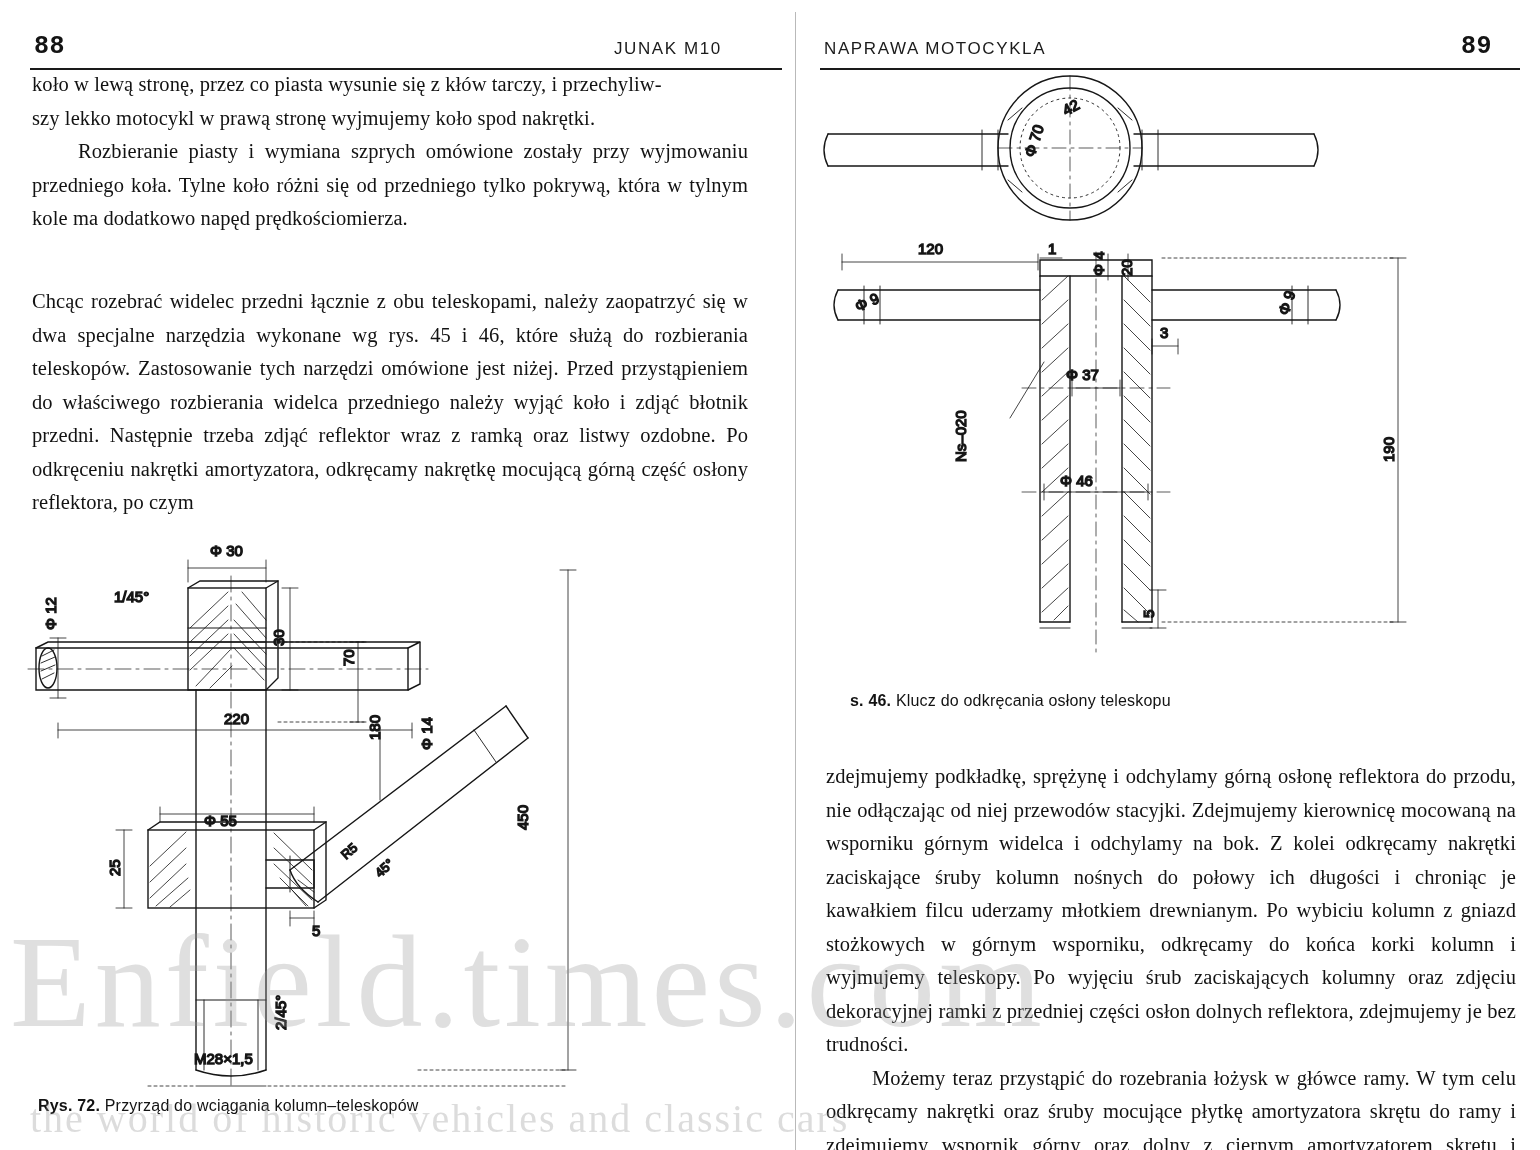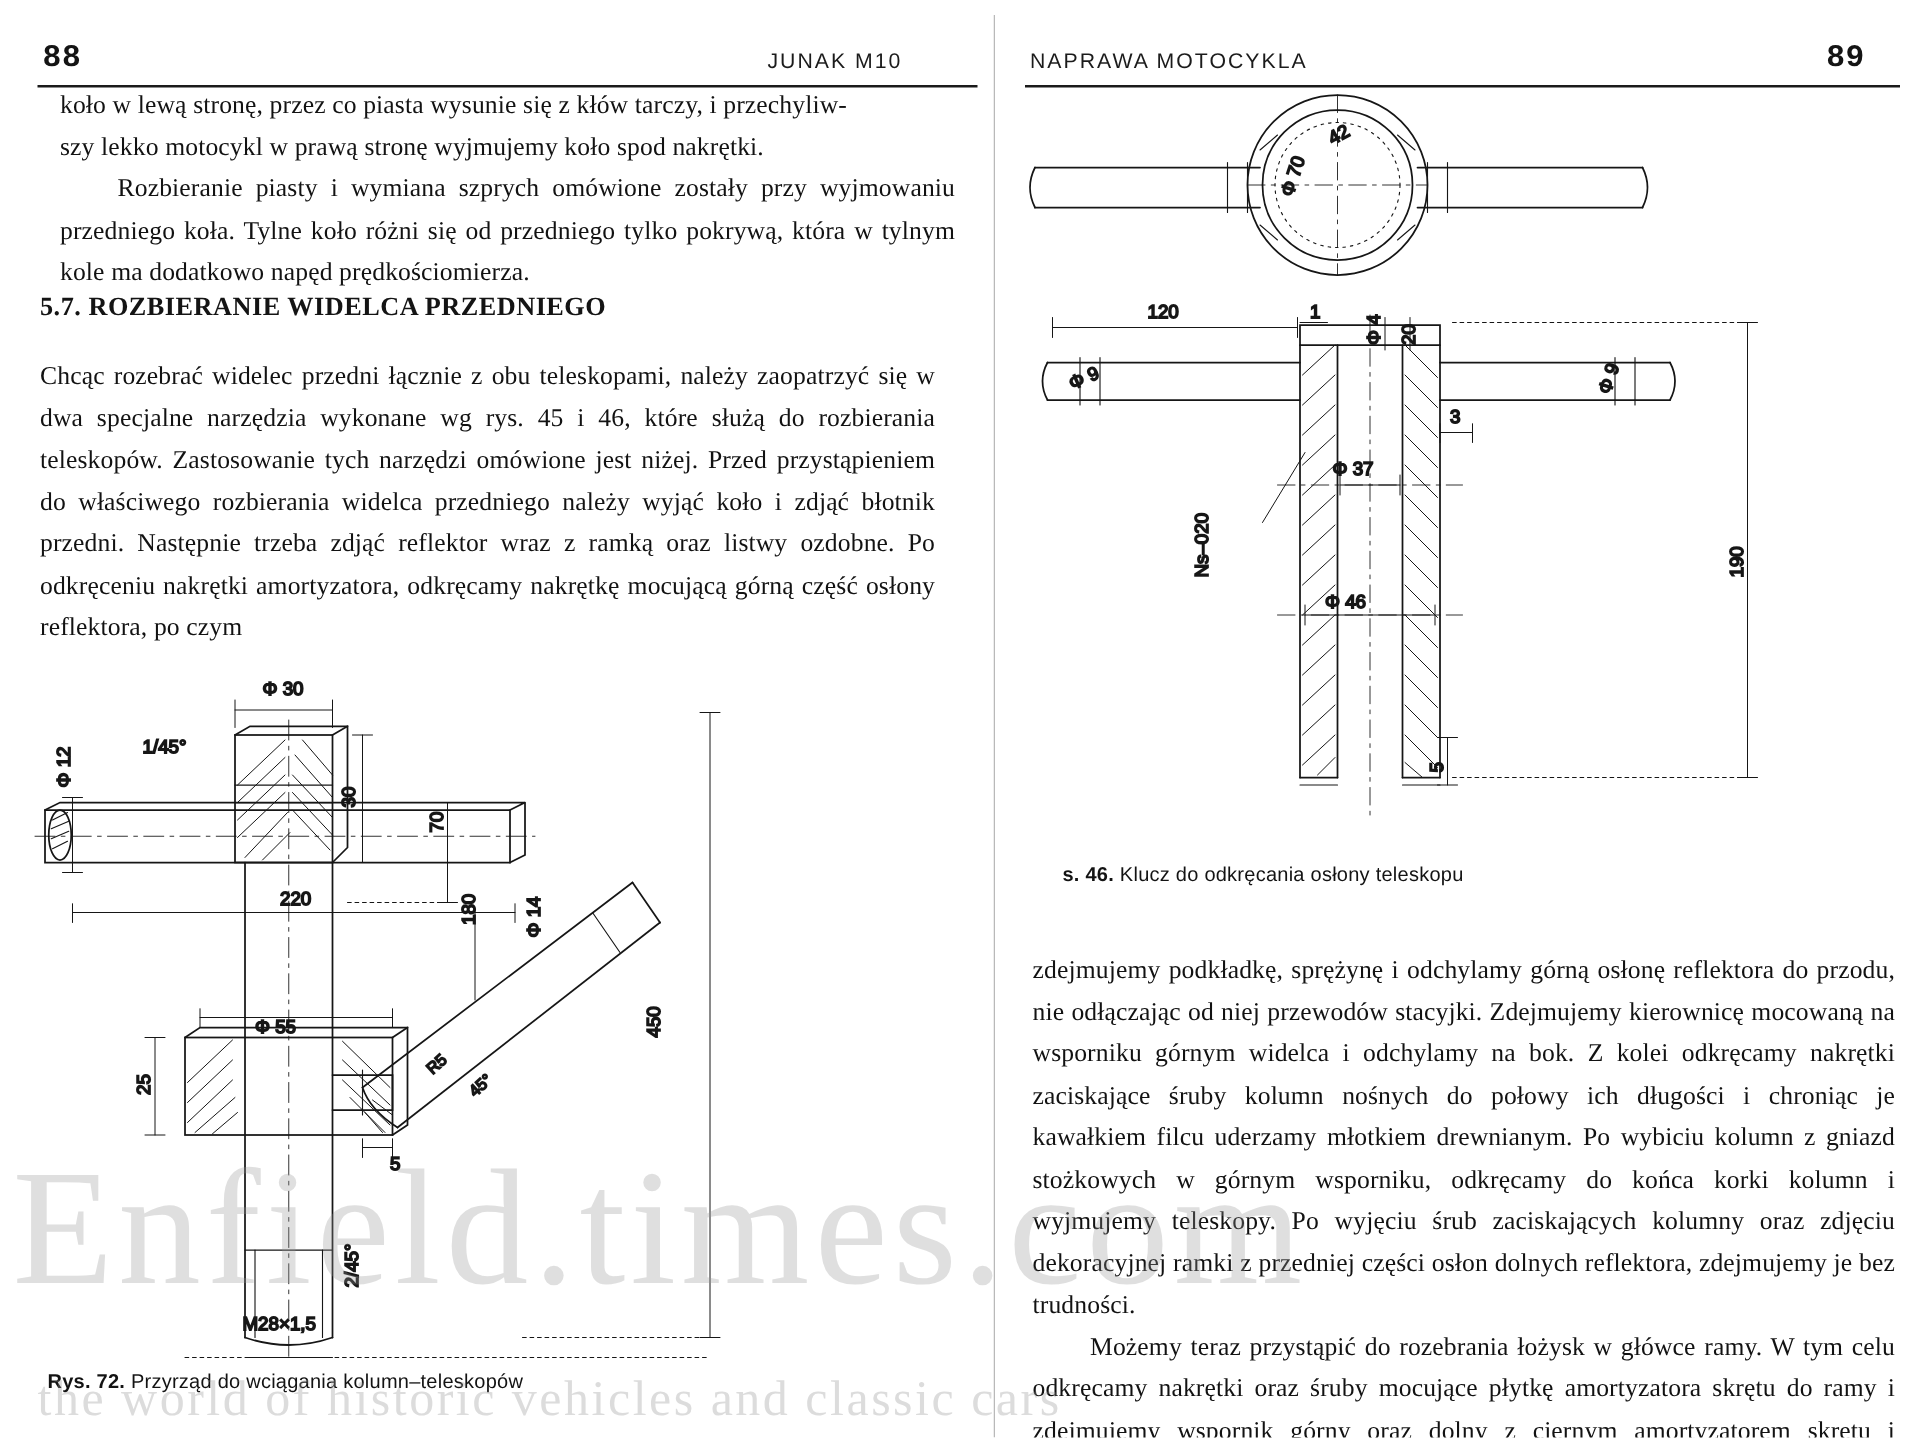--- a/index.html
+++ b/index.html
@@ -83,21 +83,21 @@
     position: absolute;
     font-size: 20.5px;
     line-height: 33.5px;
     text-align: justify;
     color: #121212;
     letter-spacing: .1px;
   }
   .body-text p { margin: 0; }
   .body-text p.indent { text-indent: 46px; }
 
-  #para-1 { left: 20px; top: 68px; width: 716px; }
+  #para-1 { left: 4px; top: 68px; width: 716px; }
   #para-2 { left: 4px; top: 285px; width: 716px; }
 
   h2.section-title {
     position: absolute;
     left: 4px;
     top: 233px;
     margin: 0;
     font-family: "Liberation Serif", serif;
     font-weight: bold;
     font-size: 21px;
@@ -178,21 +178,20 @@
       <div class="run-head run-head-left">JUNAK M10</div>
       <div class="head-rule head-rule-left"></div>
     </div>
 
     <div class="body-text" id="para-1">
       <p>koło w lewą stronę, przez co piasta wysunie się z kłów tarczy, i przechyliw-</p>
       <p>szy lekko motocykl w prawą stronę wyjmujemy koło spod nakrętki.</p>
       <p class="indent">Rozbieranie piasty i wymiana szprych omówione zostały przy wyjmowaniu przedniego koła. Tylne koło różni się od przedniego tylko pokrywą, która w tylnym kole ma dodatkowo napęd prędkościomierza.</p>
     </div>
 
-    <h2 class="section-title">5.7. ROZBIERANIE WIDELCA PRZEDNIEGO</h2>
 
     <div class="body-text" id="para-2">
       <p>Chcąc rozebrać widelec przedni łącznie z obu teleskopami, należy zaopatrzyć się w dwa specjalne narzędzia wykonane wg rys. 45 i 46, które służą do rozbierania teleskopów. Zastosowanie tych narzędzi omówione jest niżej. Przed przystąpieniem do właściwego rozbierania widelca przedniego należy wyjąć koło i zdjąć błotnik przedni. Następnie trzeba zdjąć reflektor wraz z ramką oraz listwy ozdobne. Po odkręceniu nakrętki amortyzatora, odkręcamy nakrętkę mocującą górną część osłony reflektora, po czym</p>
     </div>
 
     <div class="fig" id="fig-45">
       <svg width="600" height="570" viewBox="0 0 600 570" fill="none" stroke="#161616" stroke-width="1.4" stroke-linecap="round">
 
         <path d="M8 118 L8 160 L380 160 L380 118 Z"></path>
         <path d="M8 118 L20 112 L392 112 L380 118"></path>

